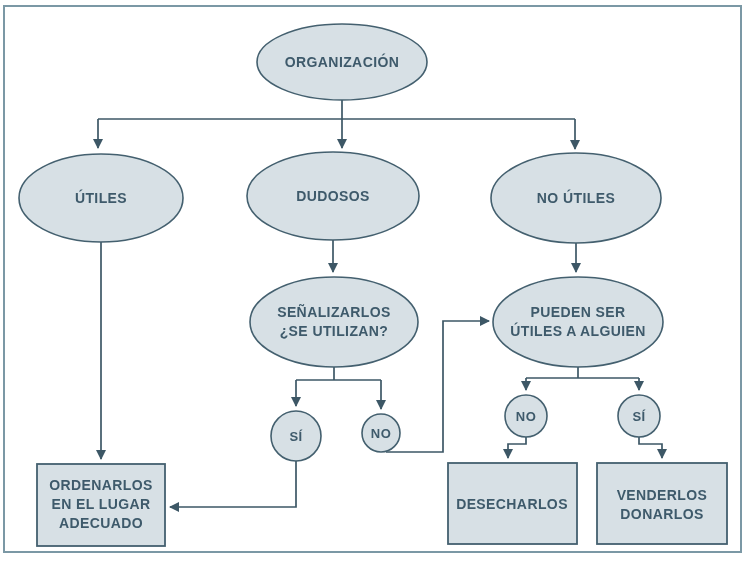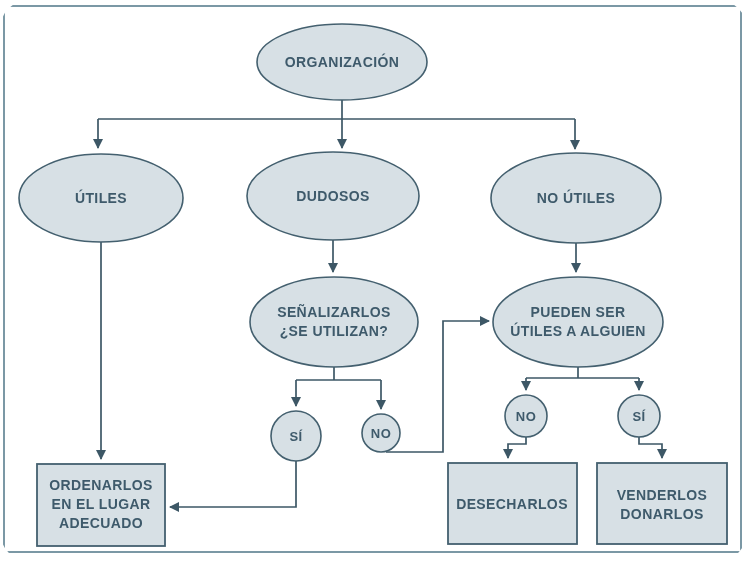--- a/index.html
+++ b/index.html
@@ -7,21 +7,20 @@
     padding: 0;
     background: #ffffff;
     font-family: "Liberation Sans", sans-serif;
   }
   .canvas {
     position: relative;
     width: 747px;
     height: 561px;
     background: #ffffff;
     overflow: hidden;
-    border-radius: 29px;
   }
   svg { position: absolute; top: 0; left: 0; }
 
   .frame-border {
     fill: none;
     stroke: #7b98a5;
     stroke-width: 2;
   }
   .shape {
     fill: #d7e0e5;

